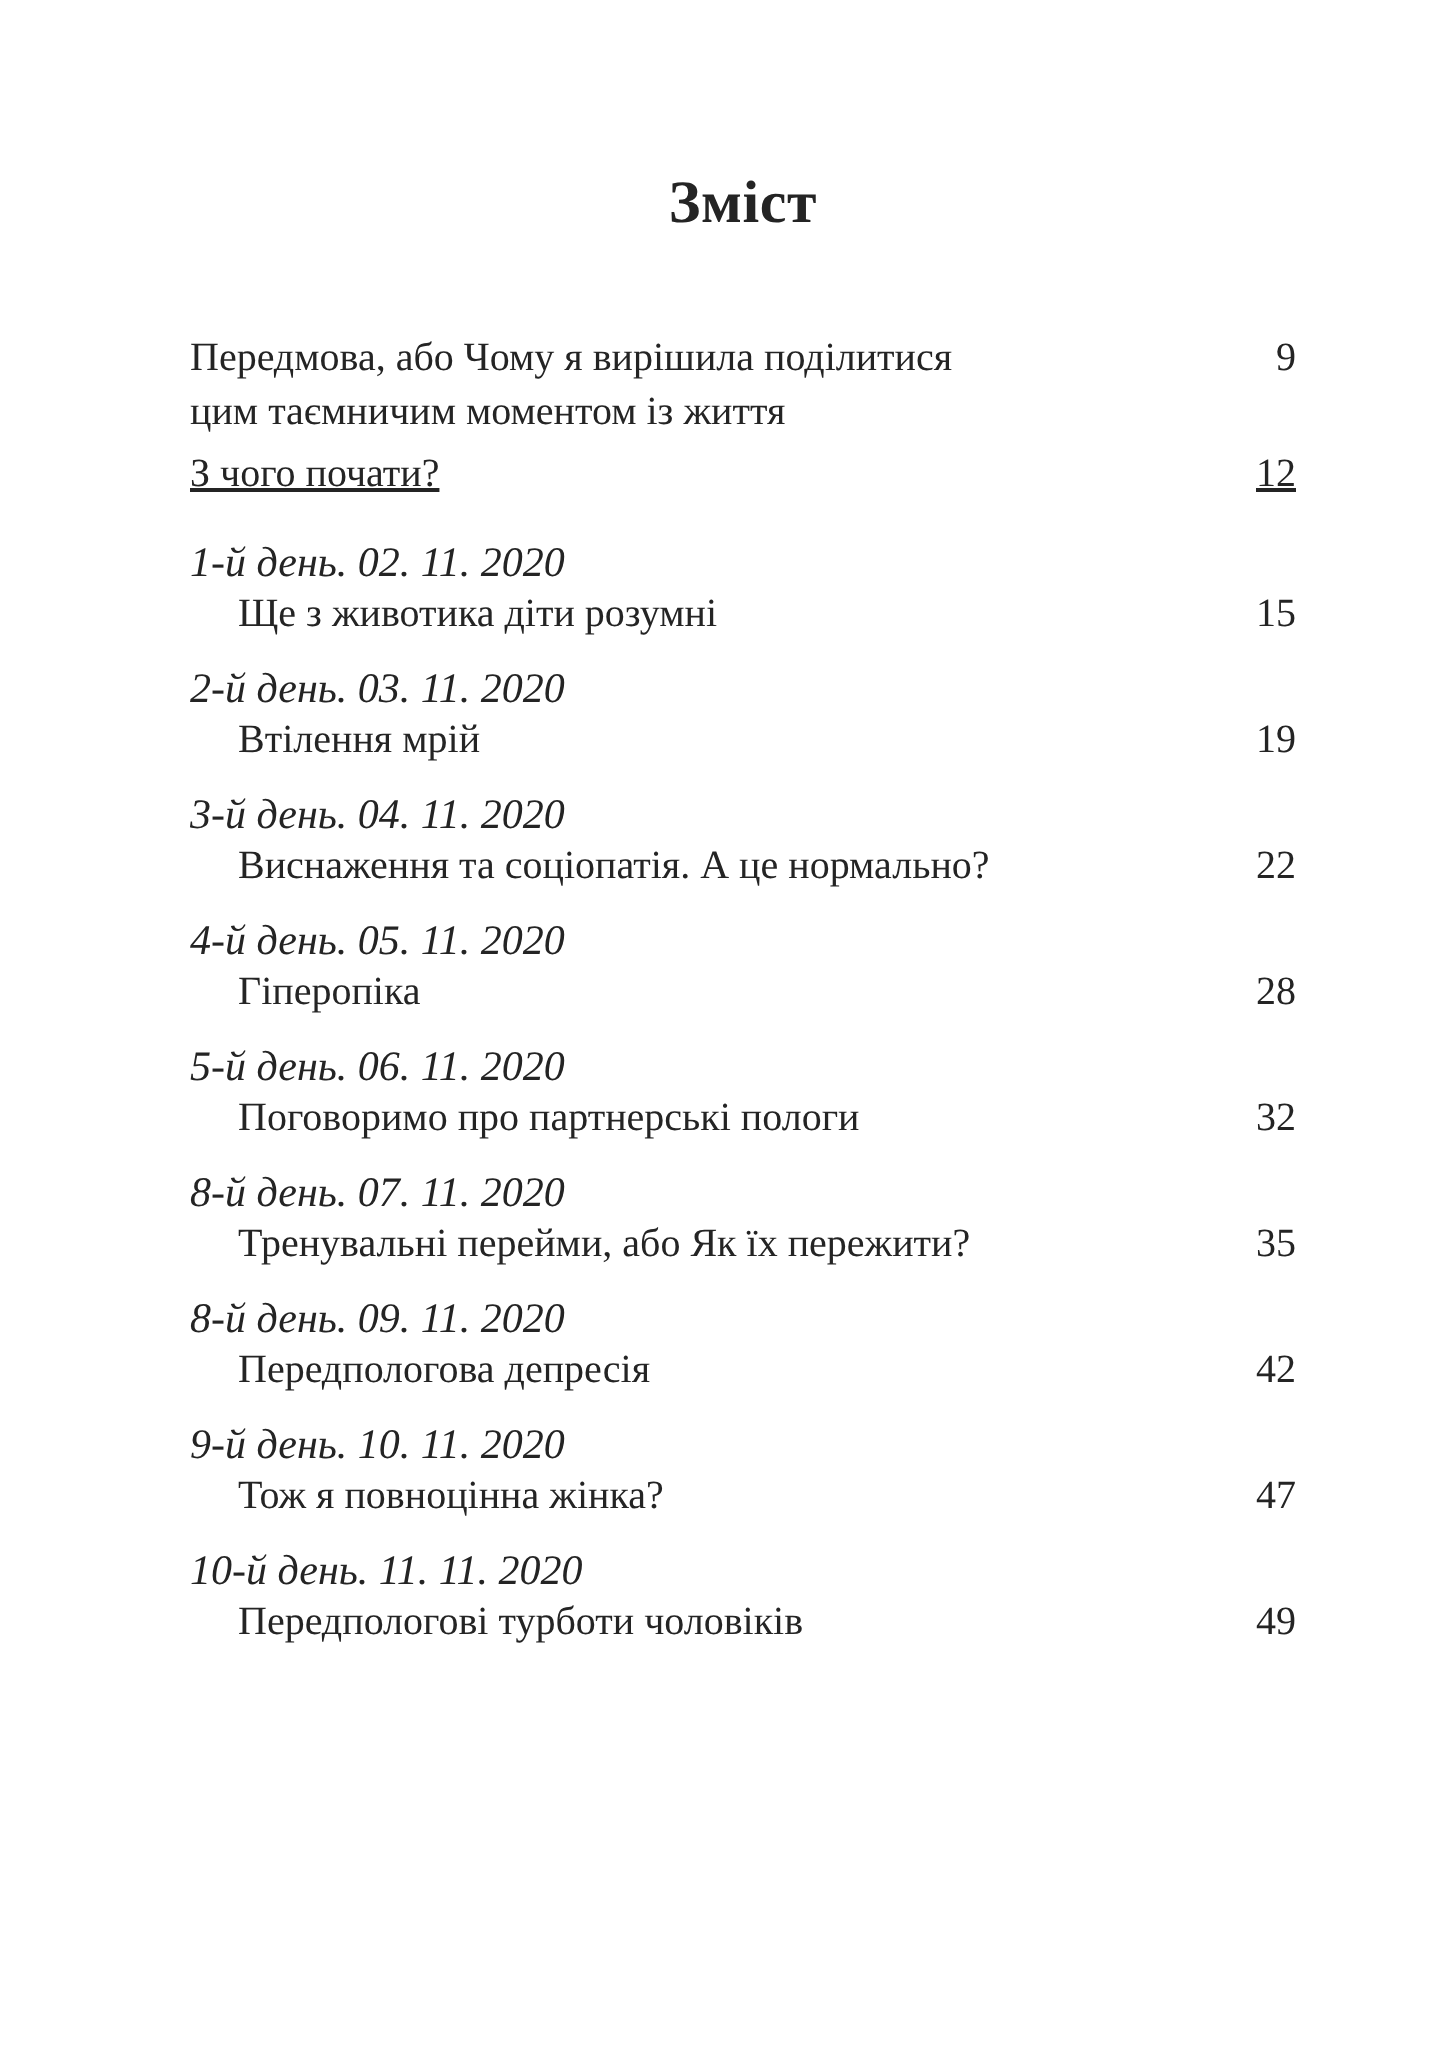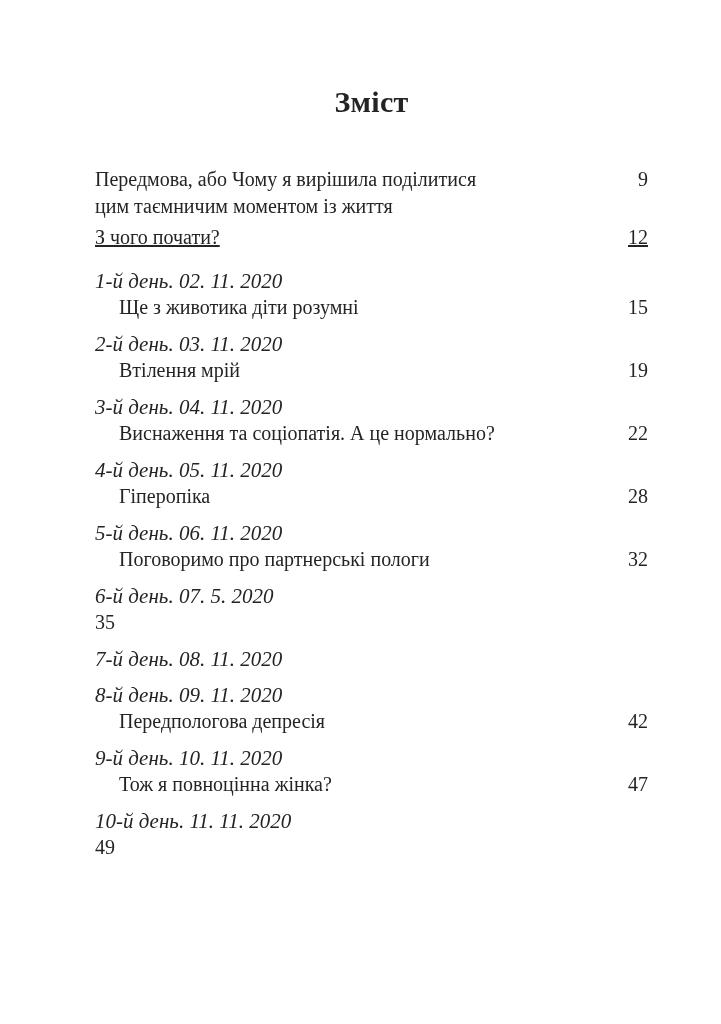--- a/index.html
+++ b/index.html
@@ -105,28 +105,28 @@
 
   <div class="entry entry-day">
     <div class="day-date">5-й день. 06. 11. 2020</div>
     <div class="day-row">
       <span class="daytitle">Поговоримо про партнерські пологи</span>
       <span class="pagenum">32</span>
     </div>
   </div>
 
   <div class="entry entry-day">
-    <div class="day-date">6-й день. 07. 5. 2020</div>
+    <div class="day-date">8-й день. 07. 11. 2020</div>
     <div class="day-row">
+      <span class="daytitle">Тренувальні перейми, або Як їх пережити?</span>
       <span class="pagenum">35</span>
     </div>
   </div>
 
   <div class="entry entry-day">
-    <div class="day-date">7-й день. 08. 11. 2020</div>
   </div>
 
   <div class="entry entry-day">
     <div class="day-date">8-й день. 09. 11. 2020</div>
     <div class="day-row">
       <span class="daytitle">Передпологова депресія</span>
       <span class="pagenum">42</span>
     </div>
   </div>
 
@@ -134,17 +134,18 @@
     <div class="day-date">9-й день. 10. 11. 2020</div>
     <div class="day-row">
       <span class="daytitle">Тож я повноцінна жінка?</span>
       <span class="pagenum">47</span>
     </div>
   </div>
 
   <div class="entry entry-day">
     <div class="day-date">10-й день. 11. 11. 2020</div>
     <div class="day-row">
+      <span class="daytitle">Передпологові турботи чоловіків</span>
       <span class="pagenum">49</span>
     </div>
   </div>
 
 </div>
 
 </body></html>

